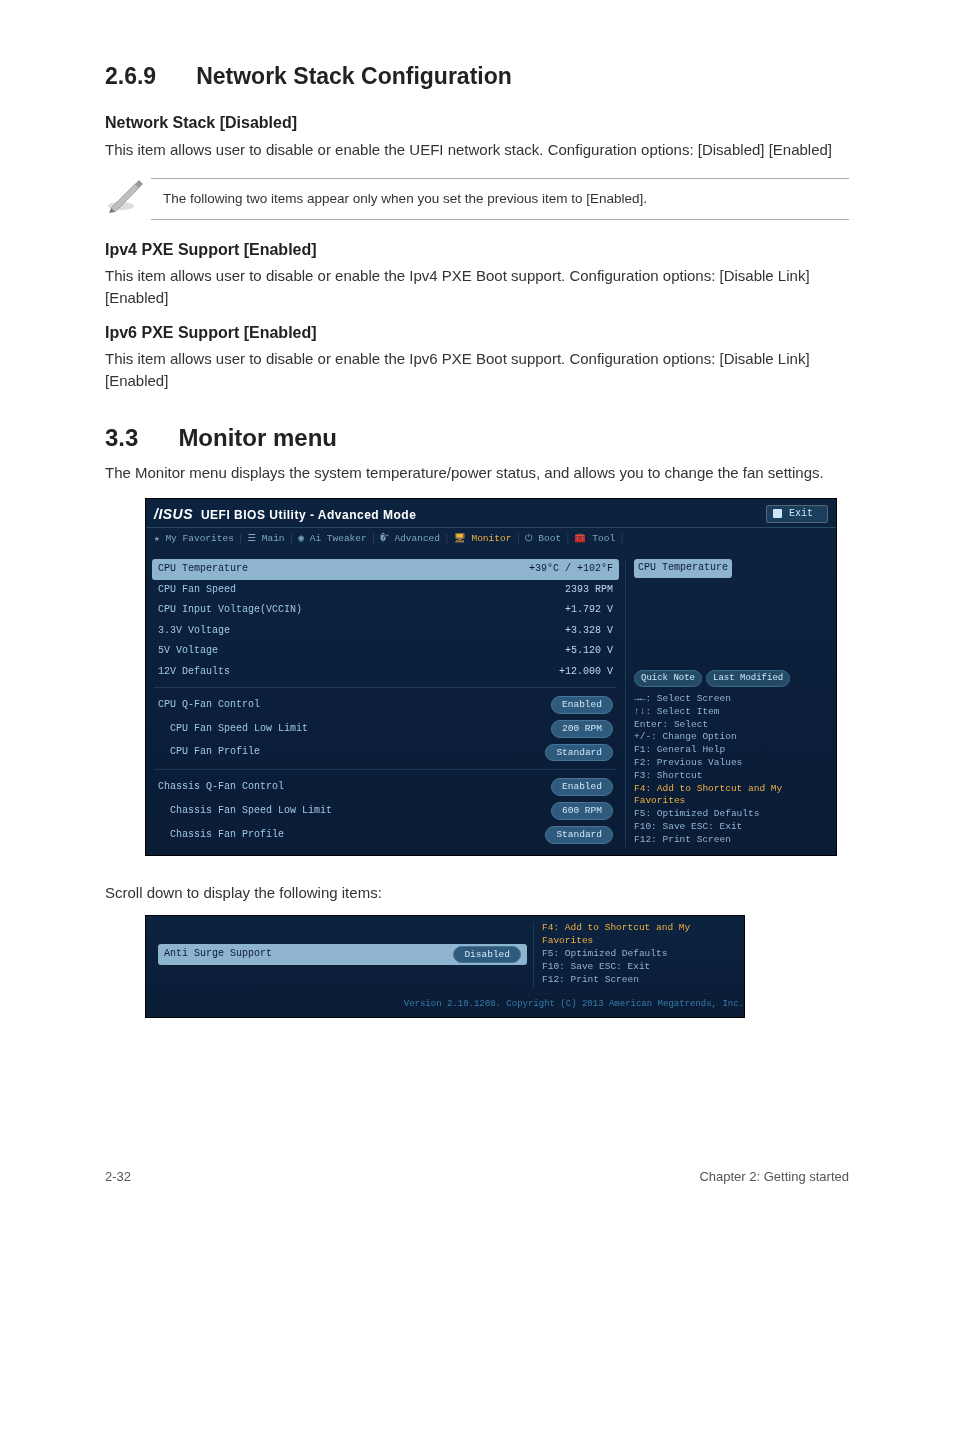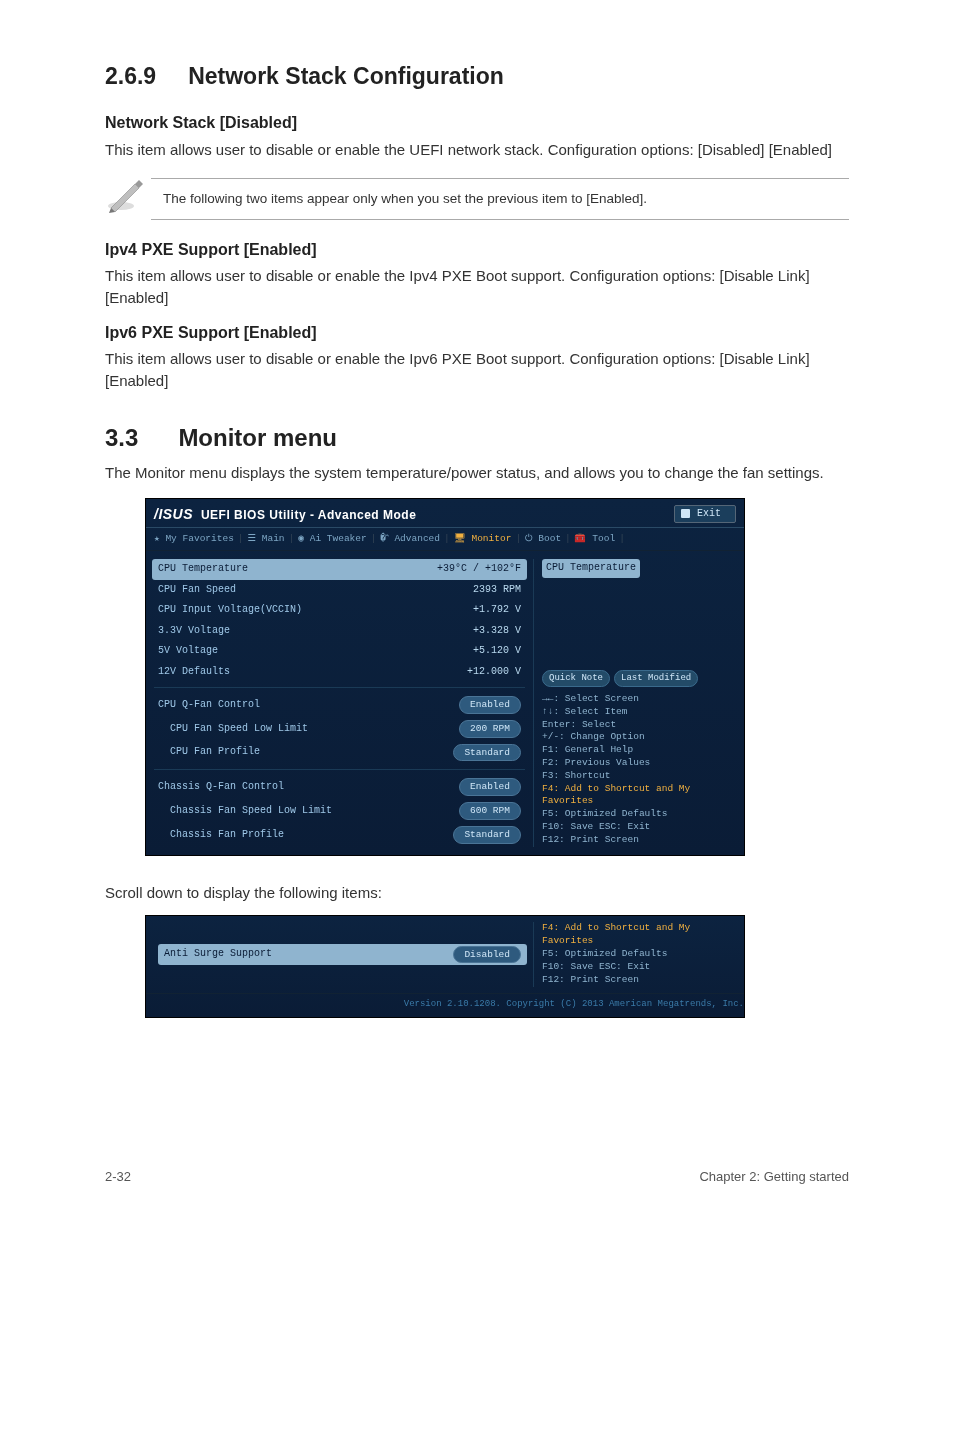--- a/index.html
+++ b/index.html
@@ -13,21 +13,21 @@
     line-height: 1.45;
     padding: 60px 0 40px 0;
   }
   .page { padding: 0 105px 0 105px; }
   h2.section-head {
     font-size: 23px;
     font-weight: bold;
     color: #222;
     margin-bottom: 18px;
   }
-  h2.section-head .num { display:inline-block; margin-right: 32px; }
+  h2.section-head .num { display:inline-block; margin-right: 40px; }
   h3.sub { font-size: 16px; font-weight: bold; color: #222; margin: 8px 0 4px 0; }
   p.body { margin-bottom: 12px; color: #333; }
   .note-row { display:flex; align-items:flex-end; margin: 14px 0 18px 0; }
   .note-icon { width: 46px; flex: 0 0 46px; }
   .note-icon svg { width: 40px; height: 40px; }
   .note-text {
     flex: 1;
     border-top: 1px solid #aaa;
     border-bottom: 1px solid #aaa;
     padding: 10px 0 10px 12px;
@@ -38,21 +38,21 @@
     font-size: 24px;
     font-weight: bold;
     color: #222;
     margin: 30px 0 6px 0;
   }
   h2.major .num { display:inline-block; margin-right: 40px; }
 
   
   .bios-wrap { margin: 14px 0 0 40px; }
   .bios {
-    width: 600px;
+    width: 692px;
     background: linear-gradient(#0c2340, #0a1c36);
     border: 1px solid #000;
     font-family: "Courier New", monospace;
     font-size: 10px;
     color: #9fc8e8;
     position: relative;
   }
   .bios-titlebar {
     display:flex; justify-content:space-between; align-items:center;
     padding: 5px 8px 3px 8px;

